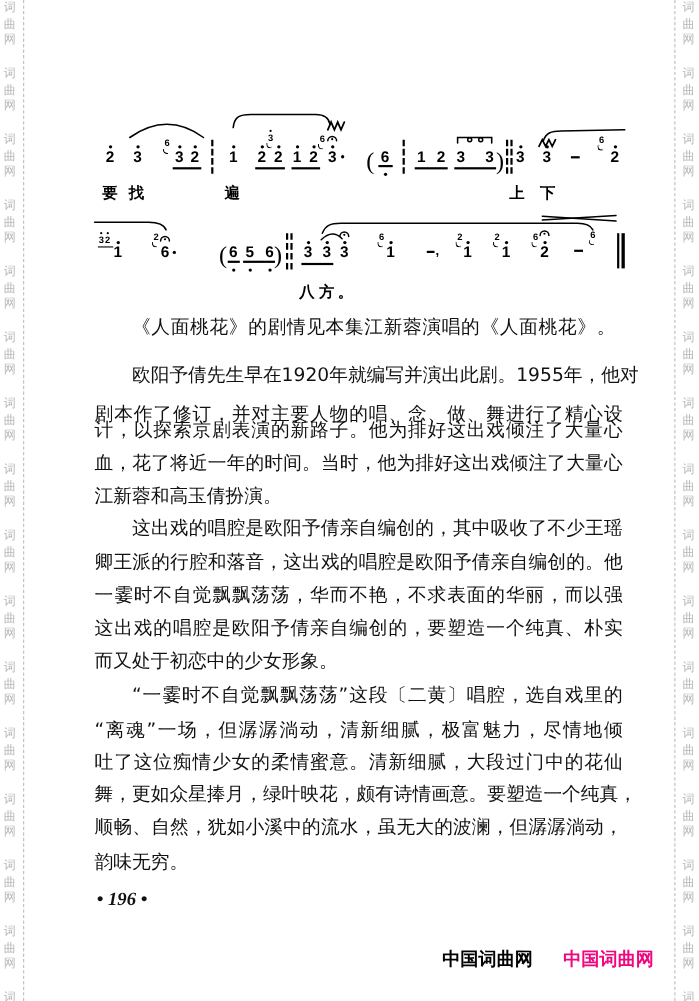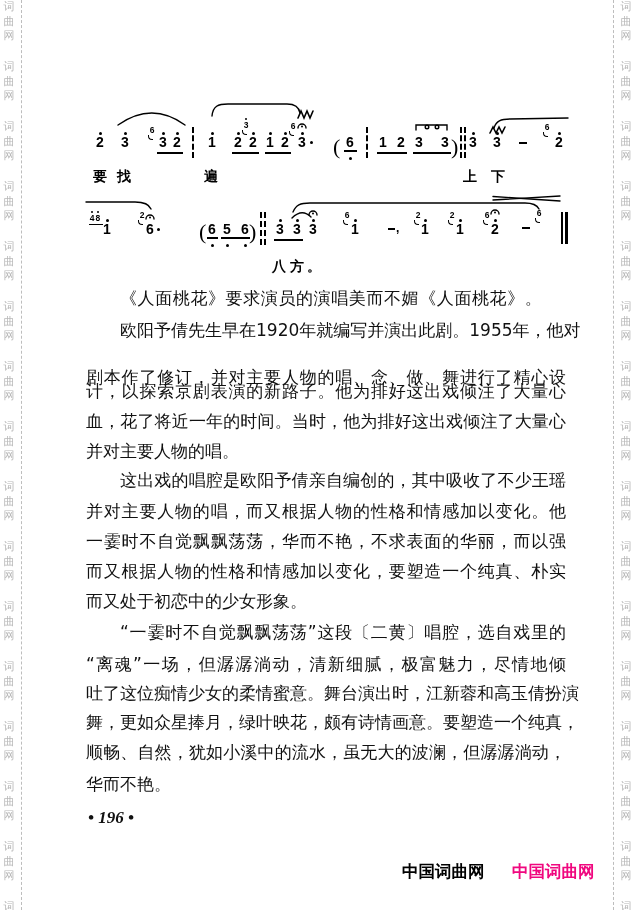--- a/index.html
+++ b/index.html
@@ -267,21 +267,21 @@
     <span class="n hi" style="left:559px;top:135px">2</span>
 
     <span class="ly" style="left:100px;top:169px">要</span>
     <span class="ly" style="left:124px;top:169px">找</span>
     <span class="ly" style="left:211px;top:169px">遍</span>
     <span class="ly" style="left:470px;top:169px">上</span>
     <span class="ly" style="left:498px;top:169px">下</span>
   </div>
 
   <div>
-    <span class="g wide hi" style="left:89px;top:214px">48</span>
+    <span class="g wide hi" style="left:89px;top:214px">32</span>
     <div class="ul" style="left:89px;top:224px;width:14px;height:1px"></div>
     <span class="n hi" style="left:107px;top:222px">1</span>
     <span class="g" style="left:139px;top:211px">2</span>
     <span class="n" style="left:150px;top:222px">6</span>
     <div class="adot" style="left:157px;top:228px"></div>
 
     <span class="par" style="left:199px;top:221px">(</span>
     <span class="n lo" style="left:212px;top:222px">6</span>
     <div class="ul" style="left:207px;top:237px;width:11px"></div>
     <span class="n lo" style="left:227px;top:222px">5</span>
@@ -338,39 +338,39 @@
     </g>
     <g fill="#000">
       <circle cx="302" cy="126.5" r="1"></circle>
       <circle cx="150" cy="217.5" r="1"></circle>
       <circle cx="313" cy="213.5" r="1"></circle>
       <circle cx="495" cy="212.5" r="1"></circle>
     </g>
   </svg>
 
   <div>
-    <div class="tl indent last first-line" style="top:288px">《人面桃花》要求演员的演唱美而不媚《人面桃花》。</div>
-
-    <div class="tl indent" style="top:320px">欧阳予倩先生早在1920年就编写并演出此剧。1955年，他对</div>
+    <div class="tl indent last first-line" style="top:288px">《人面桃花》的剧情见本集江新蓉演唱的《人面桃花》。</div>
+
+    <div class="tl indent" style="top:331px">欧阳予倩先生早在1920年就编写并演出此剧。1955年，他对</div>
     <div class="tl" style="top:367px">剧本作了修订，并对主要人物的唱、念、做、舞进行了精心设</div>
     <div class="tl" style="top:381px">计，以探索京剧表演的新路子。他为排好这出戏倾注了大量心</div>
     <div class="tl" style="top:411px">血，花了将近一年的时间。当时，他为排好这出戏倾注了大量心</div>
-    <div class="tl last" style="top:441px">并对主要人物的唱。</div>
+    <div class="tl last" style="top:441px">江新蓉和高玉倩扮演。</div>
 
     <div class="tl indent" style="top:470px">这出戏的唱腔是欧阳予倩亲自编创的，其中吸收了不少王瑶</div>
-    <div class="tl" style="top:501px">并对主要人物的唱，而又根据人物的性格和情感加以变化。他</div>
+    <div class="tl" style="top:501px">卿王派的行腔和落音，这出戏的唱腔是欧阳予倩亲自编创的。他</div>
     <div class="tl" style="top:531px">一霎时不自觉飘飘荡荡，华而不艳，不求表面的华丽，而以强</div>
-    <div class="tl" style="top:561px">而又根据人物的性格和情感加以变化，要塑造一个纯真、朴实</div>
+    <div class="tl" style="top:561px">这出戏的唱腔是欧阳予倩亲自编创的，要塑造一个纯真、朴实</div>
     <div class="tl last" style="top:591px">而又处于初恋中的少女形象。</div>
 
     <div class="tl indent" style="top:622px">“一霎时不自觉飘飘荡荡”这段〔二黄〕唱腔，选自戏里的</div>
     <div class="tl" style="top:654px">“离魂”一场，但潺潺淌动，清新细腻，极富魅力，尽情地倾</div>
-    <div class="tl" style="top:683px">吐了这位痴情少女的柔情蜜意。舞台演出时，江新蓉和高玉倩扮演</div>
+    <div class="tl" style="top:683px">吐了这位痴情少女的柔情蜜意。清新细腻，大段过门中的花仙</div>
     <div class="tl" style="top:712px">舞，更如众星捧月，绿叶映花，颇有诗情画意。要塑造一个纯真，</div>
     <div class="tl" style="top:742px">顺畅、自然，犹如小溪中的流水，虽无大的波澜，但潺潺淌动，</div>
-    <div class="tl last" style="top:774px">华而不艳。</div>
+    <div class="tl last" style="top:774px">韵味无穷。</div>
   </div>
 
   <div class="pagenum">• 196 •</div>
 
   <div class="src-label">中国词曲网</div>
   <div class="src-site" style="color: rgb(240, 7, 127);">中国词曲网</div>
 </div>
 
 </body></html>

